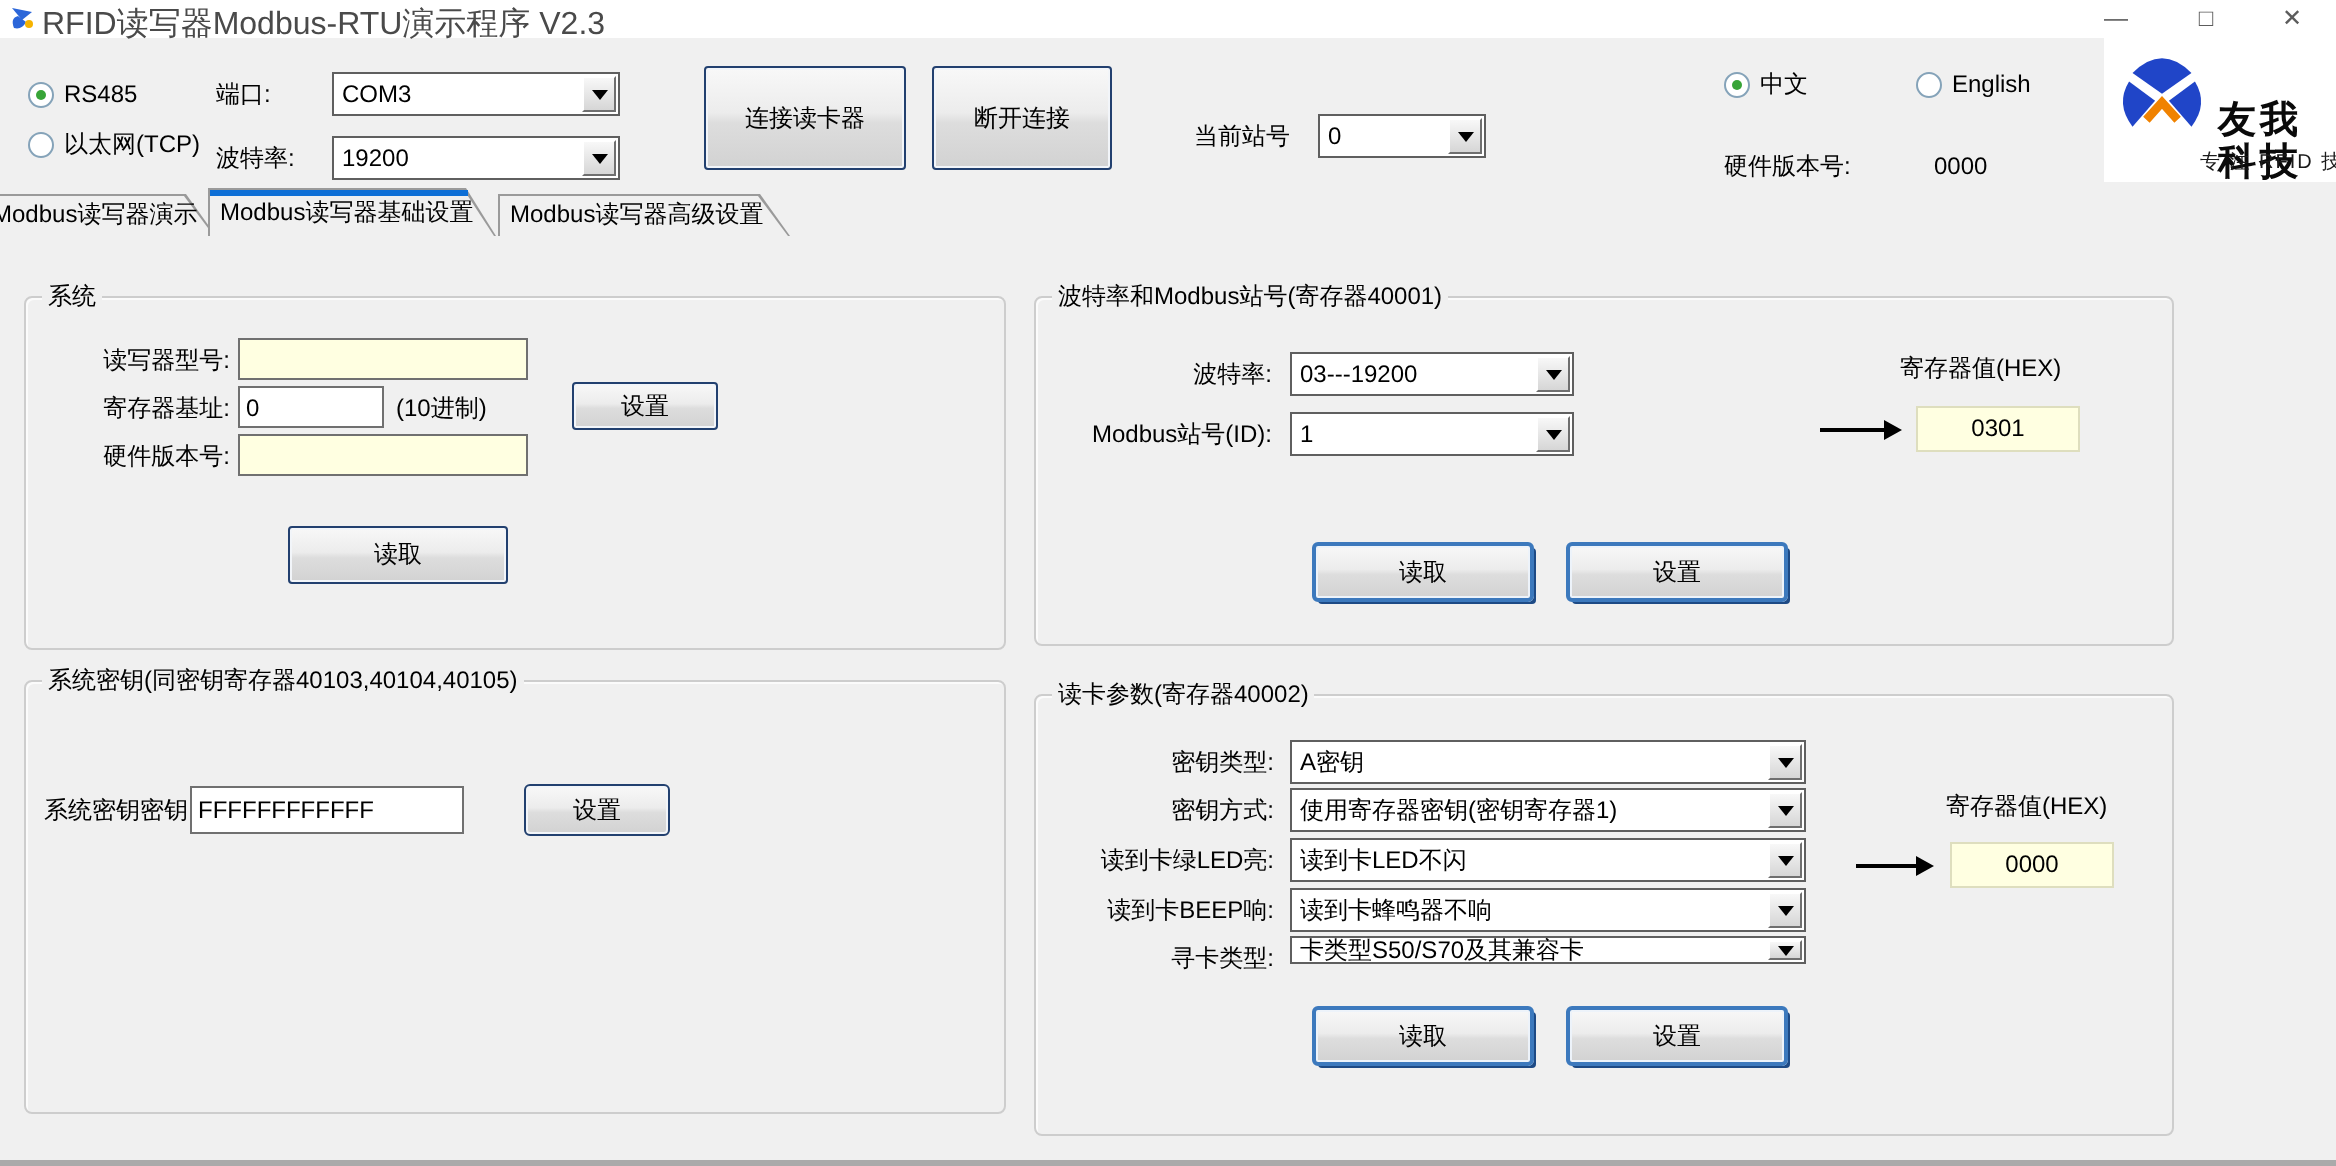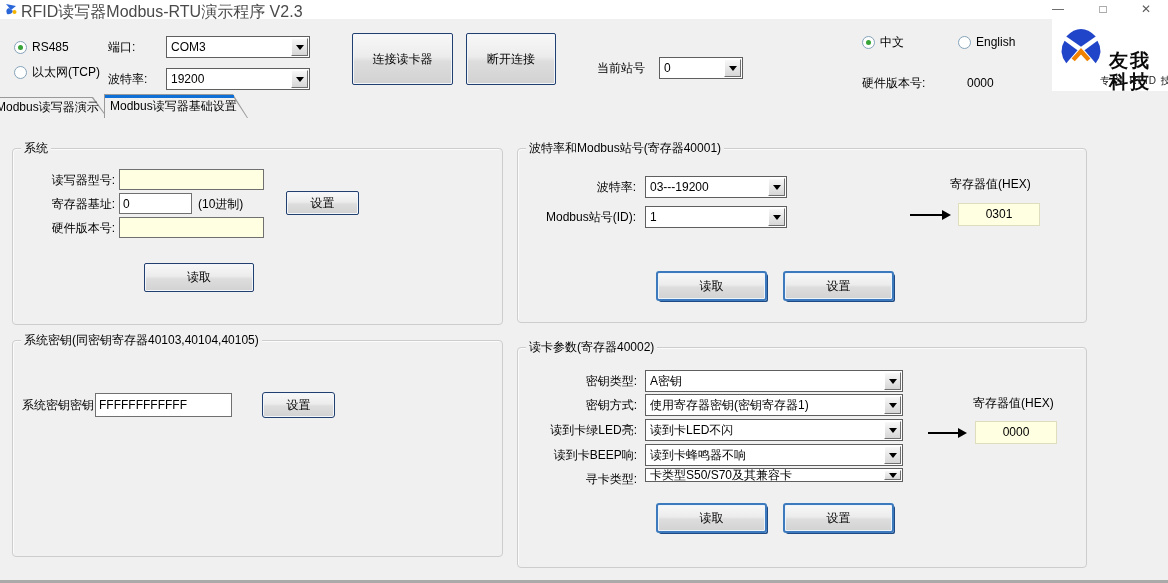--- a/index.html
+++ b/index.html
@@ -139,20 +139,25 @@
     <span class="edge"></span>
       <span class="fill"></span>
     <span class="tlabel">Modbus读写器演示</span>
   </div>
   <div class="tab active" style="left:104px; width:144px;">
     <span class="edge"></span>
       <span class="fill"></span>
       <span class="bluebar"></span>
     <span class="tlabel">Modbus读写器基础设置</span>
   </div>
+  <div class="tab" style="left:249px; width:146px;">
+    <span class="edge"></span>
+      <span class="fill"></span>
+    <span class="tlabel">Modbus读写器高级设置</span>
+  </div>
 
   <div class="group" style="left:12px; top:148px; width:491px; height:177px;">
     <span class="group-title">系统</span>
   </div>
   <div class="lbl lbl-r" style="left:25px; top:169px; width:90px;">读写器型号:</div>
   <input class="input yellow" style="left: 119px; top: 169px; width: 145px; height: 21px;" value="">
   <div class="lbl lbl-r" style="left:25px; top:193px; width:90px;">寄存器基址:</div>
   <input class="input" style="left: 119px; top: 193px; width: 73px; height: 21px;" value="0">
   <div class="lbl" style="left:198px; top:193px;">(10进制)</div>
   <div class="btn btn-navy" style="left:270px; top:191px; width:73px; height:24px;">设置</div>

